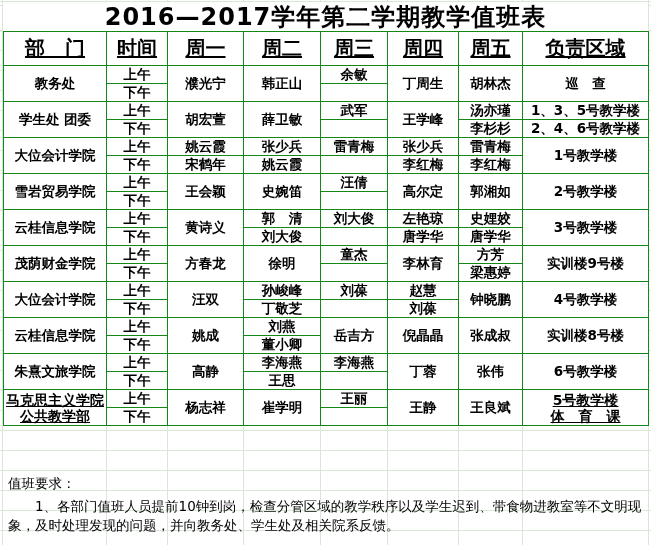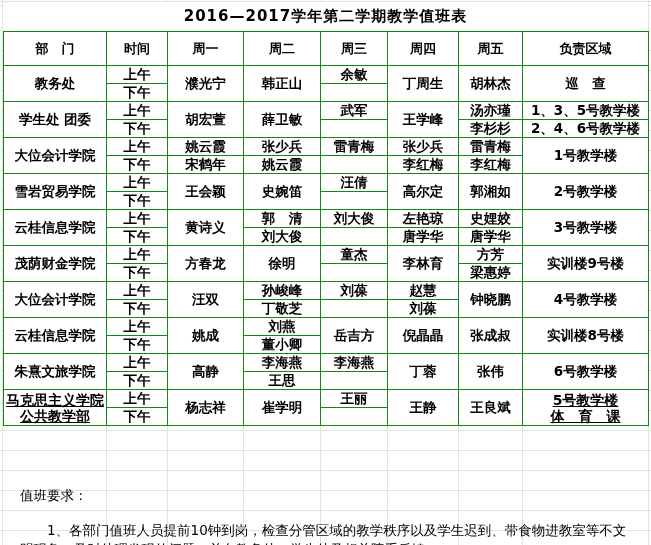--- a/index.html
+++ b/index.html
@@ -13,40 +13,40 @@
     position:absolute;left:0;top:0;right:0;bottom:0;
     background-image:repeating-linear-gradient(to bottom,transparent 0,transparent 19px,#d9e8d6 19px,#d9e8d6 20px);
     background-position:0 11px;
   }
   .bg-v{position:absolute;top:0;bottom:0;width:1px;background:#d9e8d6;}
   .bg-h-top{position:absolute;left:0;right:0;top:1px;height:1px;background:#d9e8d6;}
 
   .title-bar{
     position:absolute;left:3px;top:2px;width:645px;height:29px;
     background:#ffffff;display:flex;align-items:center;justify-content:center;
-    font-size:15px;font-weight:bold;letter-spacing:1px;
+    font-size:24px;font-weight:bold;letter-spacing:1px;
   }
   table.duty{
     position:absolute;left:3px;top:31px;width:645px;
     border-collapse:collapse;table-layout:fixed;background:#ffffff;
   }
   table.duty th,table.duty td{
     border:1.5px solid #148719;padding:0;text-align:center;vertical-align:middle;
     font-weight:bold;overflow:hidden;white-space:nowrap;
   }
-  table.duty th{height:33px;font-size:13px;}
+  table.duty th{height:33px;font-size:20px;text-decoration:underline;}
   table.duty td{height:17px;font-size:13.5px;line-height:1.1;}
   td.area{font-size:13px;}
   .cell-2line div{line-height:16px;font-size:14px;text-decoration:underline;}
 
   .notes{
     position:absolute;left:4px;top:470px;width:644px;
     font-size:13.5px;line-height:19px;background:transparent;
   }
-  .notes p{margin:16px;text-indent:2em;}
+  .notes p{margin:4px;text-indent:2em;}
   .notes p.heading{text-indent:0;}
 </style>
 </head>
 <body>
 
 <div class="bg-grid"></div>
 <div class="bg-h-top"></div>
 <div class="bg-v" style="left:2px"></div>
 <div class="bg-v" style="left:106px"></div>
 <div class="bg-v" style="left:167px"></div>

